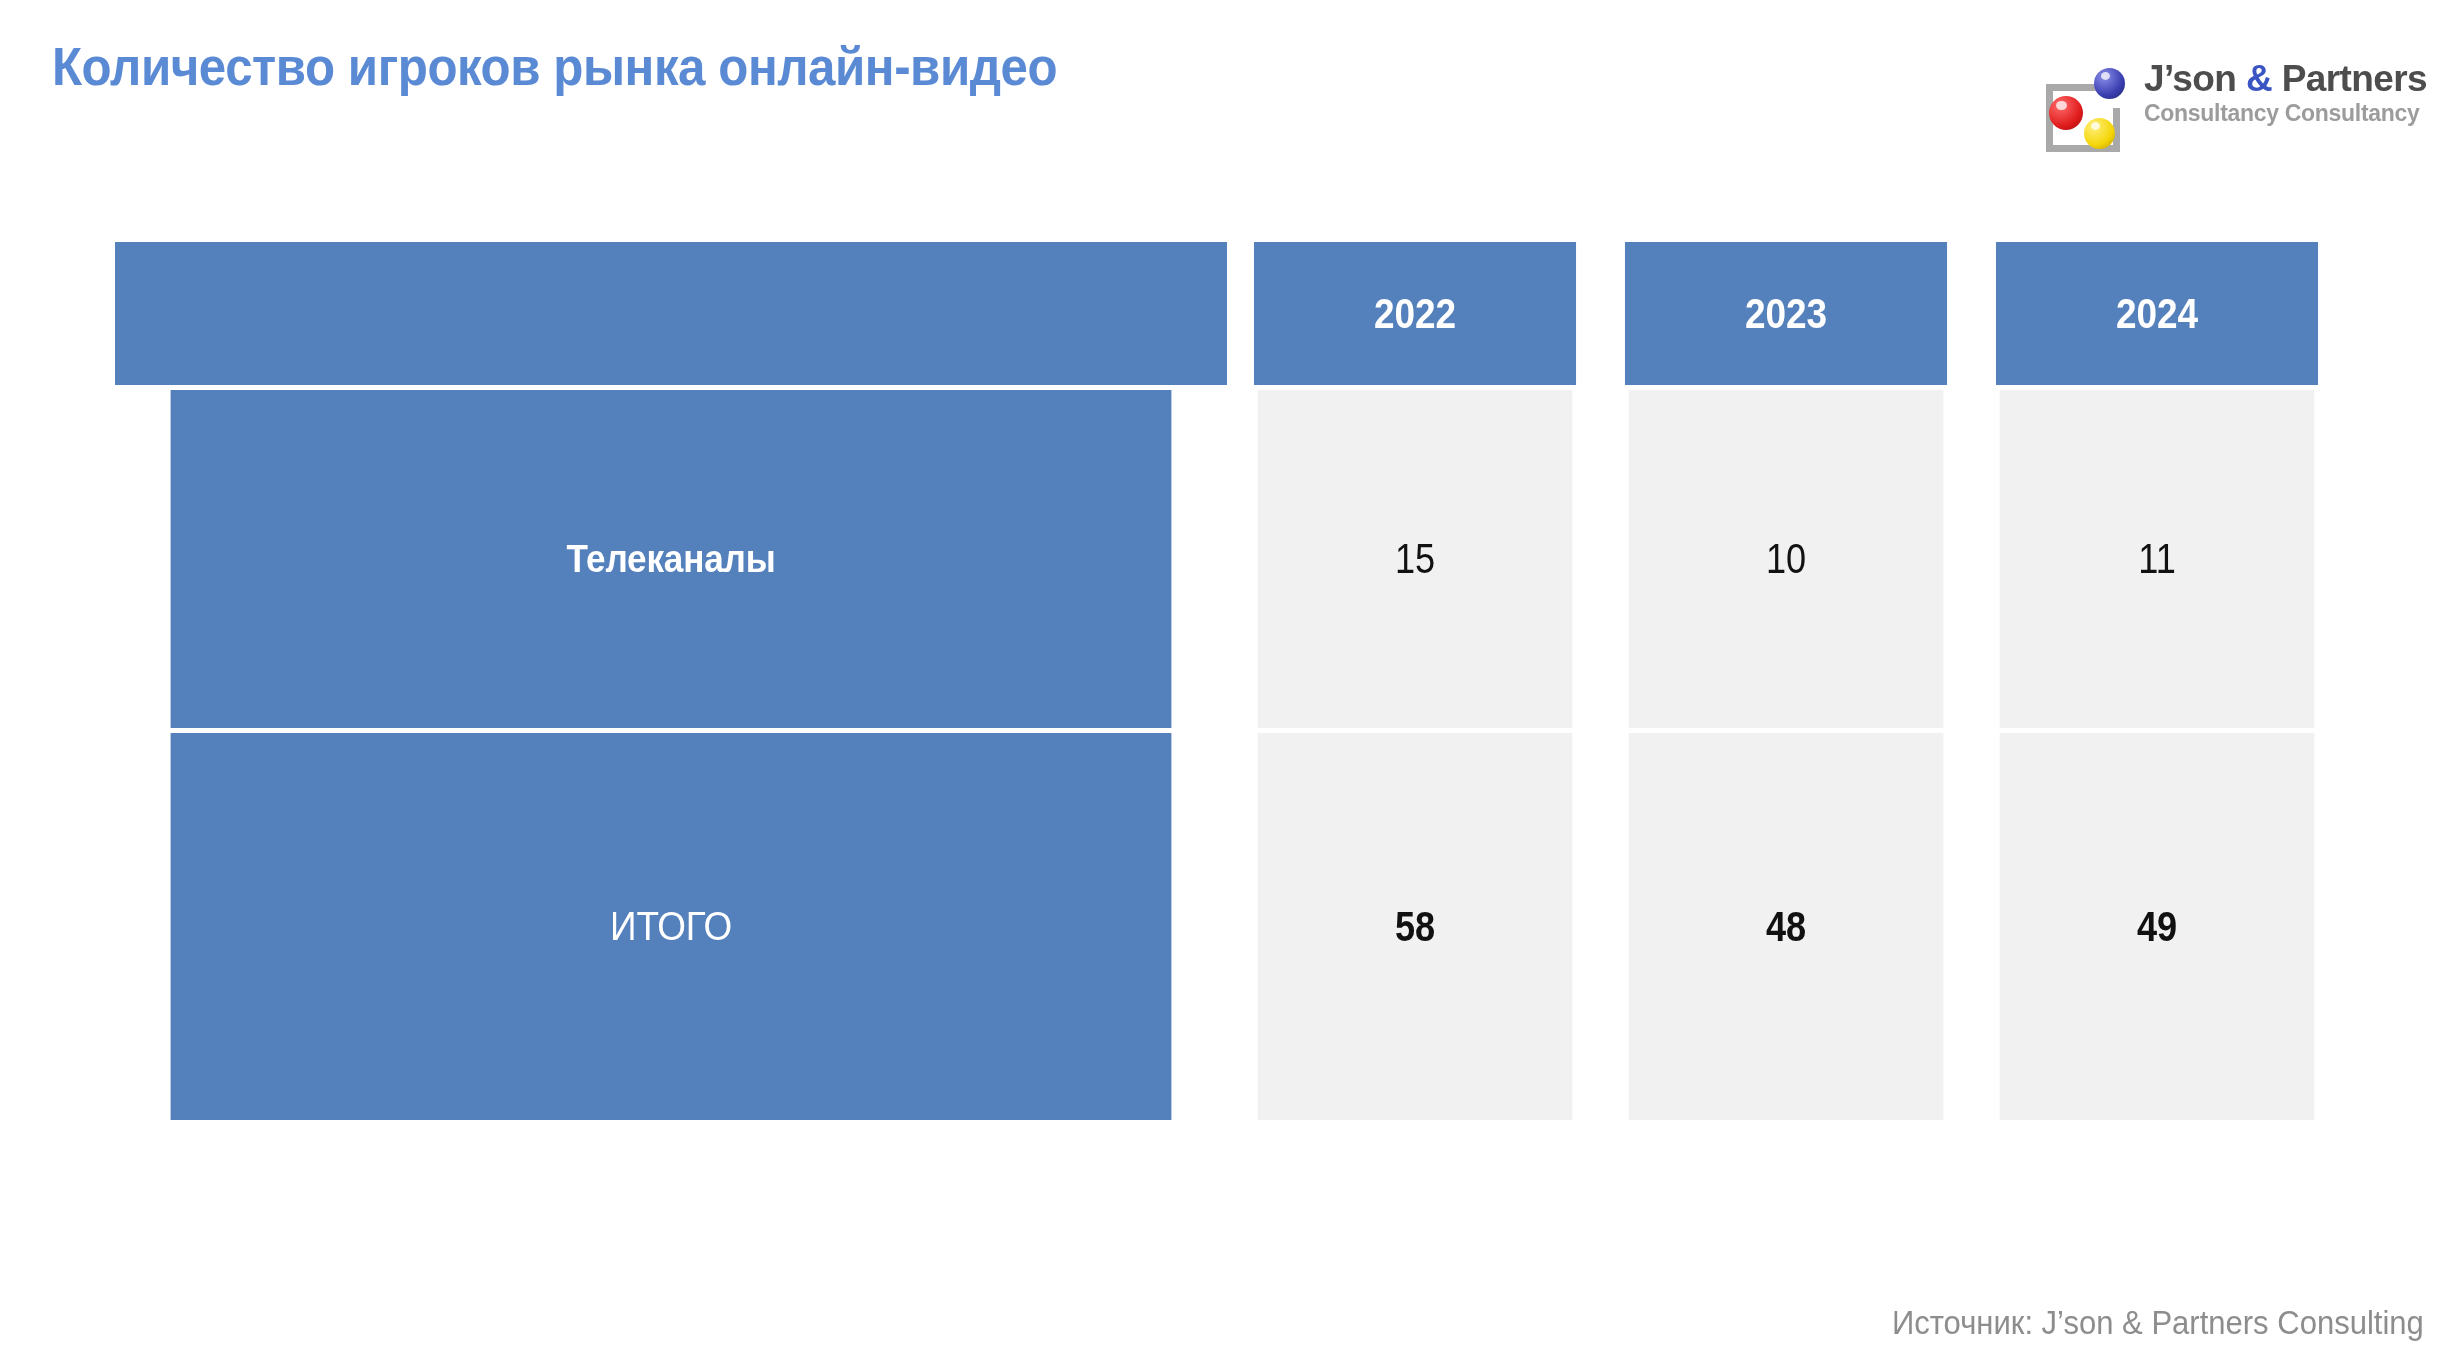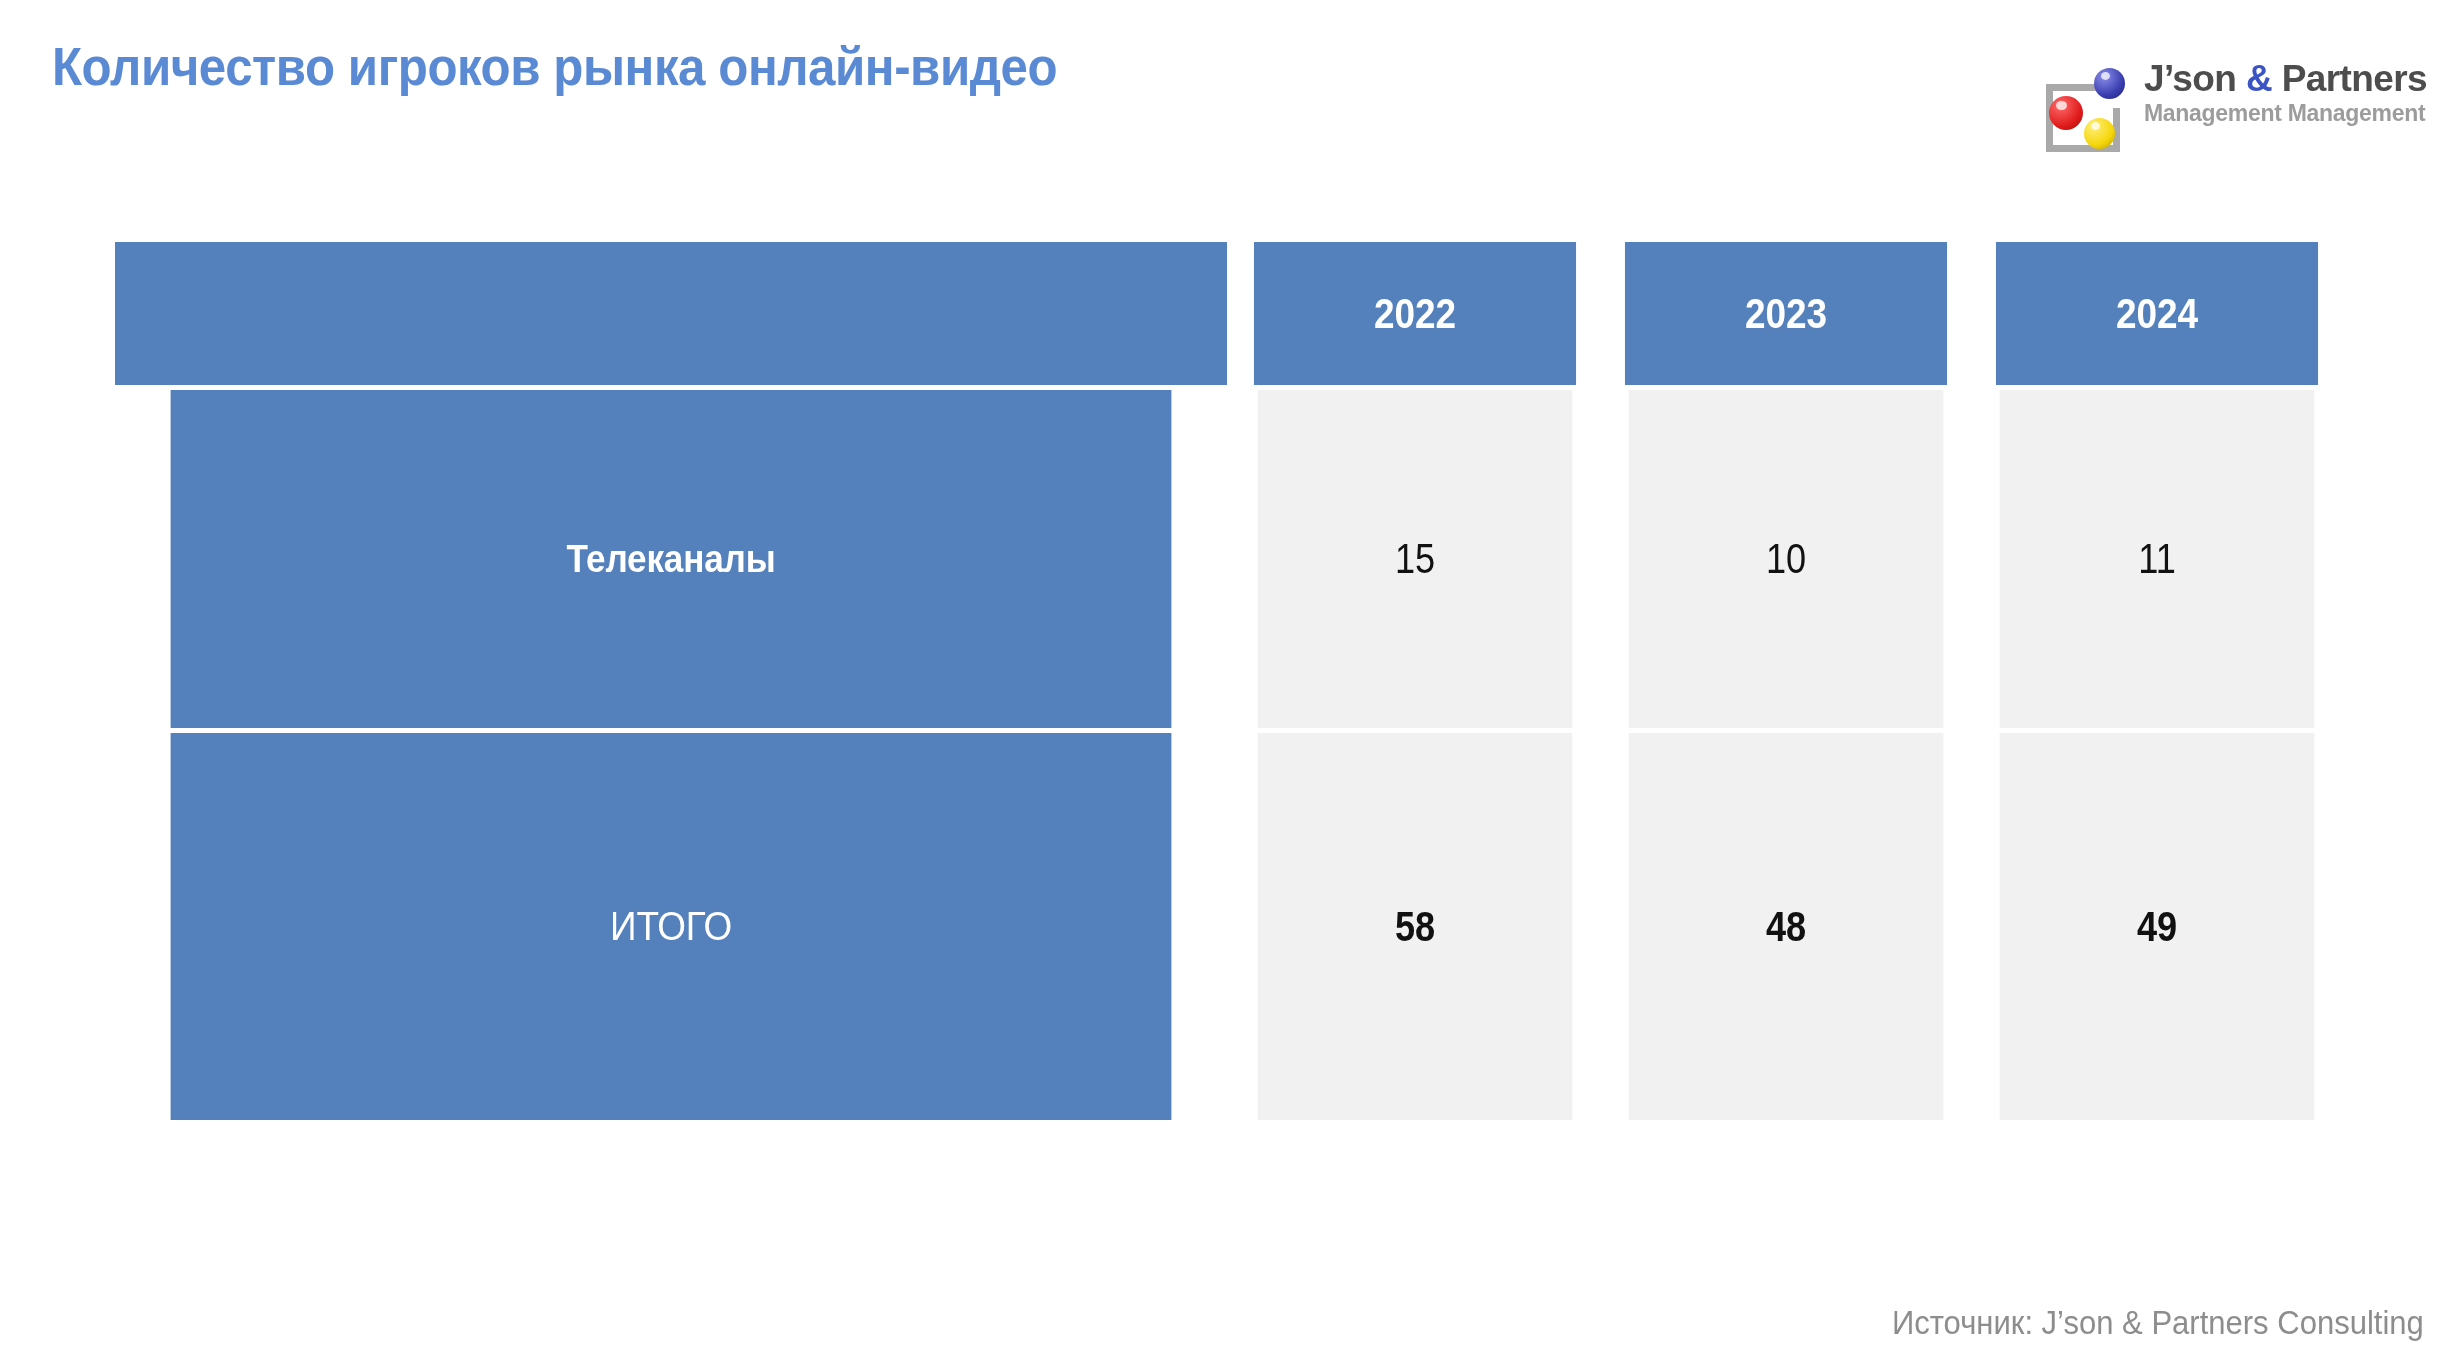--- a/index.html
+++ b/index.html
@@ -174,21 +174,21 @@
     <div class="frame-seg" style="left:14px;  top:22px;  width:64px; height:7px;"></div>
     <div class="frame-seg" style="left:14px;  top:22px;  width:7px;  height:68px;"></div>
     <div class="frame-seg" style="left:14px;  top:83px;  width:74px; height:7px;"></div>
     <div class="frame-seg" style="left:81px;  top:46px;  width:7px;  height:44px;"></div>
     <div class="ball" id="ball-red"></div>
     <div class="ball" id="ball-yellow"></div>
     <div class="ball" id="ball-blue"></div>
   </div>
   <div id="logo-text">
     <div id="logo-name"><span>J’son </span><span class="amp">&amp;</span><span> Partners</span></div>
-    <div id="logo-tagline">Management Management</div>
+    <div id="logo-tagline">Consultancy Consultancy</div>
   </div>
 </div>
 
 <table id="data-table">
   <colgroup>
     <col class="c-label">
     <col class="c-year">
     <col class="c-year">
     <col class="c-year">
   </colgroup>

